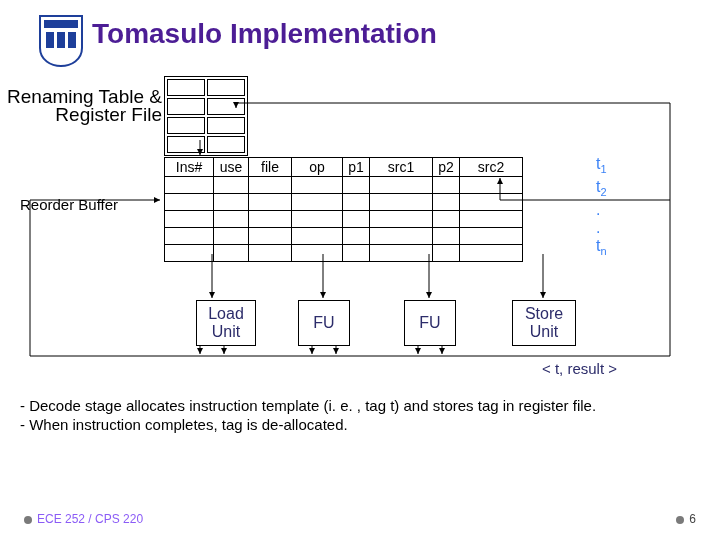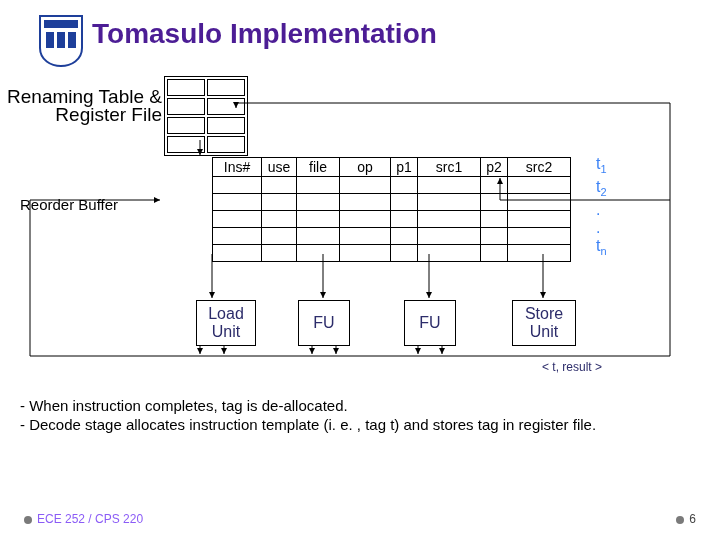--- a/index.html
+++ b/index.html
@@ -55,21 +55,20 @@
     height: 13px;
   }
   
   .rob {
     position: absolute;
     top: 157px;
     left: 164px;
     border-collapse: collapse;
     font-family: Verdana, Geneva, sans-serif;
     font-size: 14px;
-    margin-left: 48px;
   }
   .rob th {
     border: 1px solid #000;
     font-weight: normal;
     background: #fff;
     padding: 0 2px;
     height: 18px;
   }
   .rob td {
     border: 1px solid #000;
@@ -106,21 +105,21 @@
     font-size: 16px;
     color: #2c2c6a;
     background: #fff;
   }
   .fu-box.two { line-height: 18px; }
   .result-label {
     position: absolute;
     top: 360px;
     left: 542px;
     font-family: Verdana, Geneva, sans-serif;
-    font-size: 12px;
+    font-size: 15px;
     color: #2c2c6a;
   }
   .bullets {
     position: absolute;
     top: 396px;
     left: 20px;
     right: 24px;
     font-size: 15px;
     line-height: 19px;
   }
@@ -264,22 +263,22 @@
 </div>
 
 <div class="fu-box two" style="left:196px;width:58px">Load Unit</div>
 <div class="fu-box" style="left:298px;width:50px">FU</div>
 <div class="fu-box" style="left:404px;width:50px">FU</div>
 <div class="fu-box two" style="left:512px;width:62px">Store Unit</div>
 
 <div class="result-label">&lt; t, result &gt;</div>
 
 <div class="bullets">
+  <div>- Decode stage allocates instruction template (i. e. , tag t) and stores tag  in register file.</div>
   <div>- When instruction completes, tag is de-allocated.</div>
-  <div>- Decode stage allocates instruction template (i. e. , tag t) and stores tag  in register file.</div>
 </div>
 
 <div class="footer-left"><span class="dot"></span><span>ECE 252 / CPS 220</span></div>
 <div class="footer-right"><span class="dot"></span><span>6</span></div>
 
 <svg class="wires">
   <defs>
     <marker id="ah" markerWidth="8" markerHeight="8" refX="6" refY="3" orient="auto">
       <path d="M0,0 L6,3 L0,6 Z" fill="#000"></path>
     </marker>

